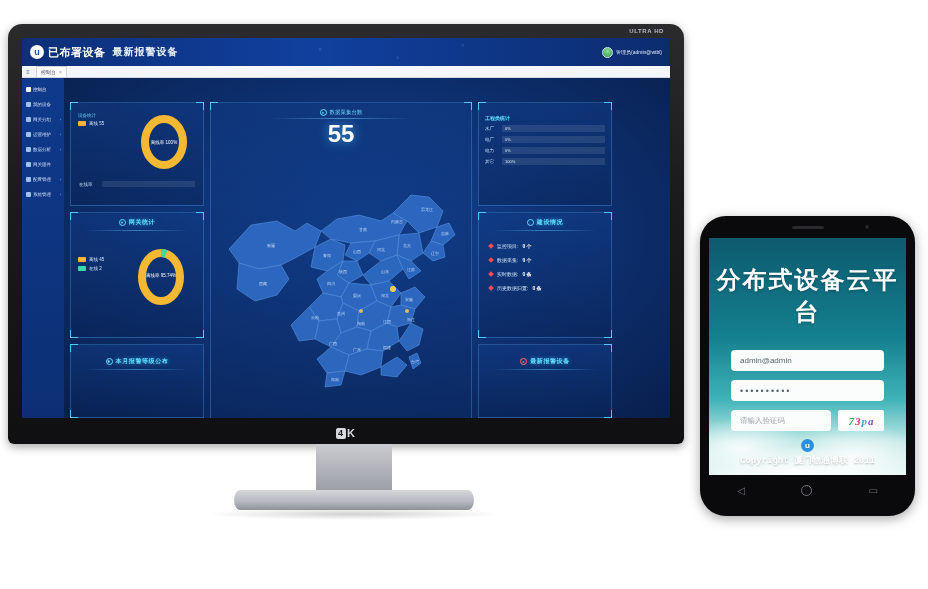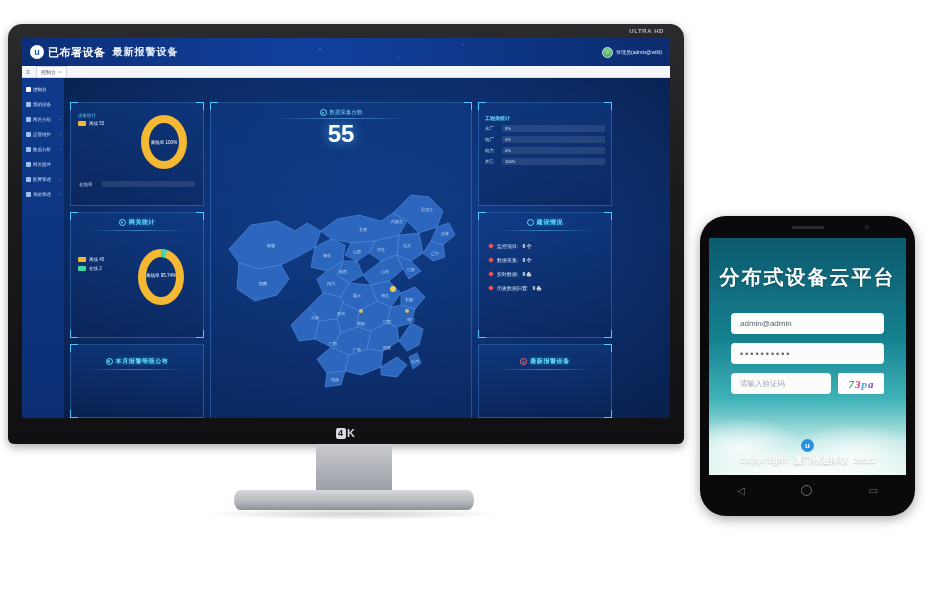--- a/index.html
+++ b/index.html
@@ -249,21 +249,21 @@
   }
   .phone-screen::after{
     content:""; position:absolute; left:-20px; right:-20px; bottom:0; height:120px;
     background:
       radial-gradient(ellipse 90px 44px at 22% 78%, rgba(255,255,255,.85), transparent 70%),
       radial-gradient(ellipse 100px 50px at 70% 86%, rgba(255,255,255,.9), transparent 70%),
       radial-gradient(ellipse 120px 40px at 45% 100%, rgba(255,255,255,.95), transparent 72%);
   }
   .phone-title {
     position:relative; z-index:2; text-align:center; color:#ffffff;
-    font-size:20px; font-weight:bold; letter-spacing:2px; margin-top:26px;
+    font-size:24px; font-weight:bold; letter-spacing:2px; margin-top:26px;
     text-shadow:0 1px 3px rgba(0,0,0,.25);
   }
   .ph-form { position:relative; z-index:2; margin-top:22px; padding:0 22px; }
   .ph-input {
     height:21px; background:#fbfcfc; border-radius:4px; display:flex; align-items:center;
     padding:0 9px; font-size:8px; color:#8b9398; margin-bottom:9px;
   }
   .ph-input.filled { color:#5c666c; }
   .ph-dots { letter-spacing:2px; color:#5c666c; font-size:9px; }
   .cap-row { display:flex; gap:7px; align-items:center; margin-bottom:11px;}

